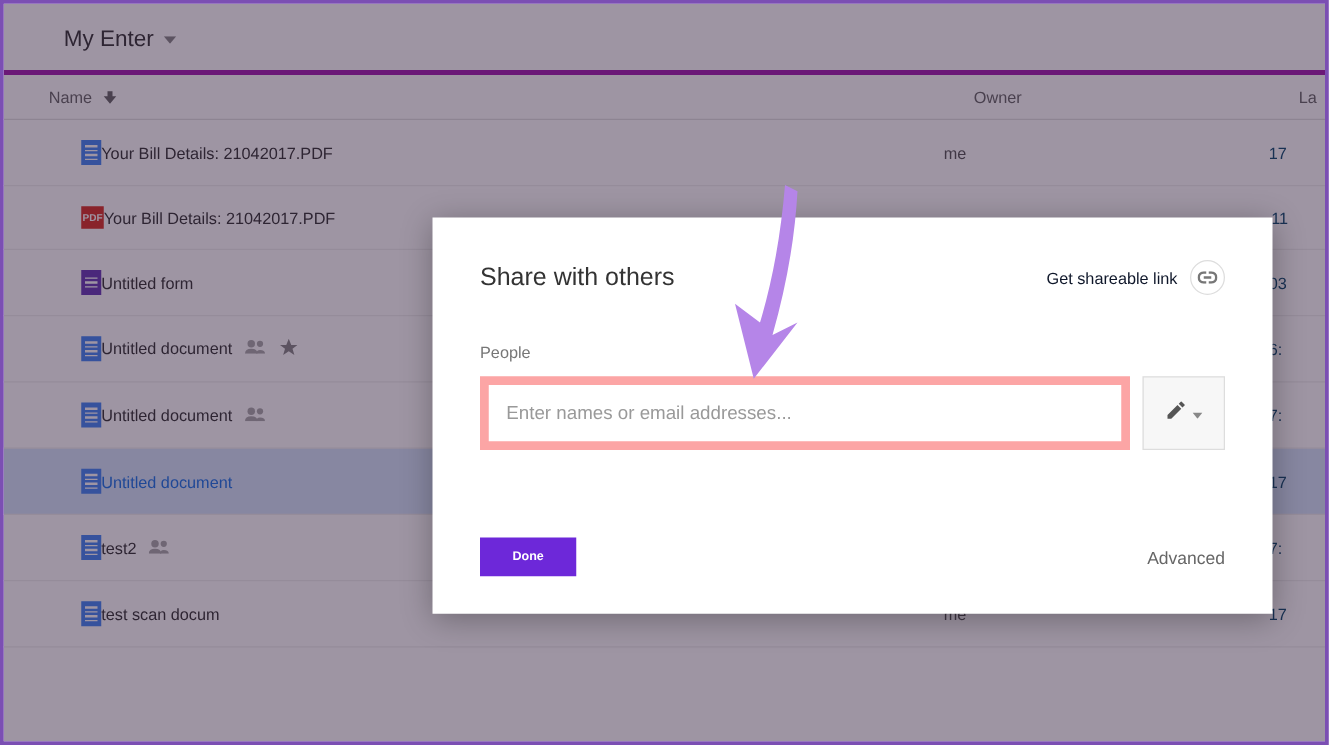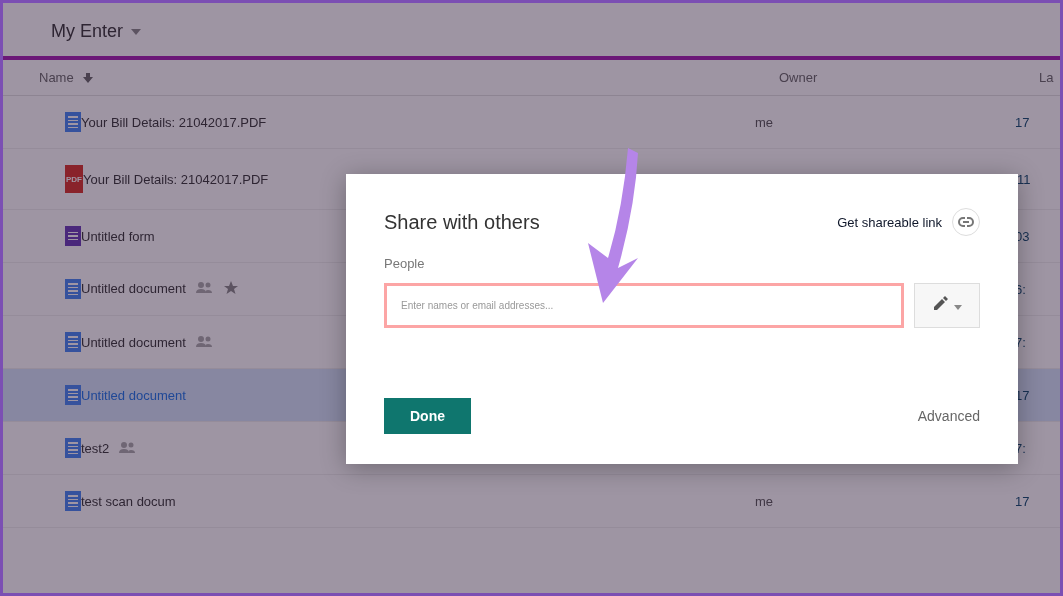--- a/index.html
+++ b/index.html
@@ -51,21 +51,21 @@
     .file-row .file-icon { width: 40px; display: flex; align-items: center; }
     .file-row .file-name { flex: 0 0 674px; display: flex; align-items: flex-start; gap: 10px; }
     .file-row .file-owner { flex: 0 0 260px; color: #555; font-size: 13px; }
     .file-row .file-last { flex: 1; color: #0c4a6e; }
     .doc-icon {
       width: 16px; height: 20px; background: #4285f4;
       display: flex; flex-direction: column; justify-content: center; gap: 2px; padding: 3px;
     }
     .doc-icon .line { height: 1.5px; background: #fff; }
     .pdf-icon {
-      width: 18px; height: 28px; background: #d93025; color: #fff;
+      width: 18px; height: 18px; background: #d93025; color: #fff;
       font-size: 8px; font-weight: bold; display: flex; align-items: center; justify-content: center;
     }
     .form-icon {
       width: 16px; height: 20px; background: #673ab7;
       display: flex; flex-direction: column; justify-content: center; gap: 2px; padding: 3px;
     }
     .form-icon .line { height: 1.5px; background: #fff; }
     .shared-icon, .star-icon { color: #aaa; }
 
     .overlay {
@@ -81,21 +81,21 @@
       top: 171px;
       width: 672px;
       background: #fff;
       box-shadow: 0 4px 24px rgba(0,0,0,0.3);
       padding: 34px 38px 30px 38px;
     }
     .dialog-header {
       display: flex;
       justify-content: space-between;
       align-items: center;
-      margin-bottom: 20px;
+      margin-bottom: 38px;
     }
     .dialog-title {
       font-size: 20px;
       color: #333;
       font-weight: normal;
     }
     .shareable-link {
       display: flex;
       align-items: center;
       gap: 10px;
@@ -109,48 +109,48 @@
       display: flex; align-items: center; justify-content: center;
     }
     .people-label {
       color: #777; font-size: 13px; margin-bottom: 12px;
     }
     .people-row {
       display: flex; gap: 10px; margin-bottom: 70px;
     }
     .people-input {
       flex: 1;
-      border: 3px solid #fca5a5;
+      border: 7px solid #fca5a5;
       padding: 14px 14px;
-      font-size: 10px;
+      font-size: 15px;
       color: #333;
       outline: none;
     }
     .people-input::placeholder { color: #999; }
     .perm-btn {
       width: 66px;
       border: 1px solid #ddd;
       background: #f7f7f7;
       display: flex;
       align-items: center;
       justify-content: center;
       gap: 6px;
       cursor: pointer;
     }
     .dialog-footer {
       display: flex;
       justify-content: space-between;
       align-items: center;
     }
     .done-btn {
-      background: #0f766e;
+      background: #6d28d9;
       color: #fff;
       border: none;
       padding: 10px 26px;
-      font-size: 14px;
+      font-size: 10px;
       font-weight: bold;
       cursor: pointer;
     }
     .advanced-link {
       color: #666;
       font-size: 14px;
       cursor: pointer;
     }
     .arrow-annotation {
       position: absolute;

